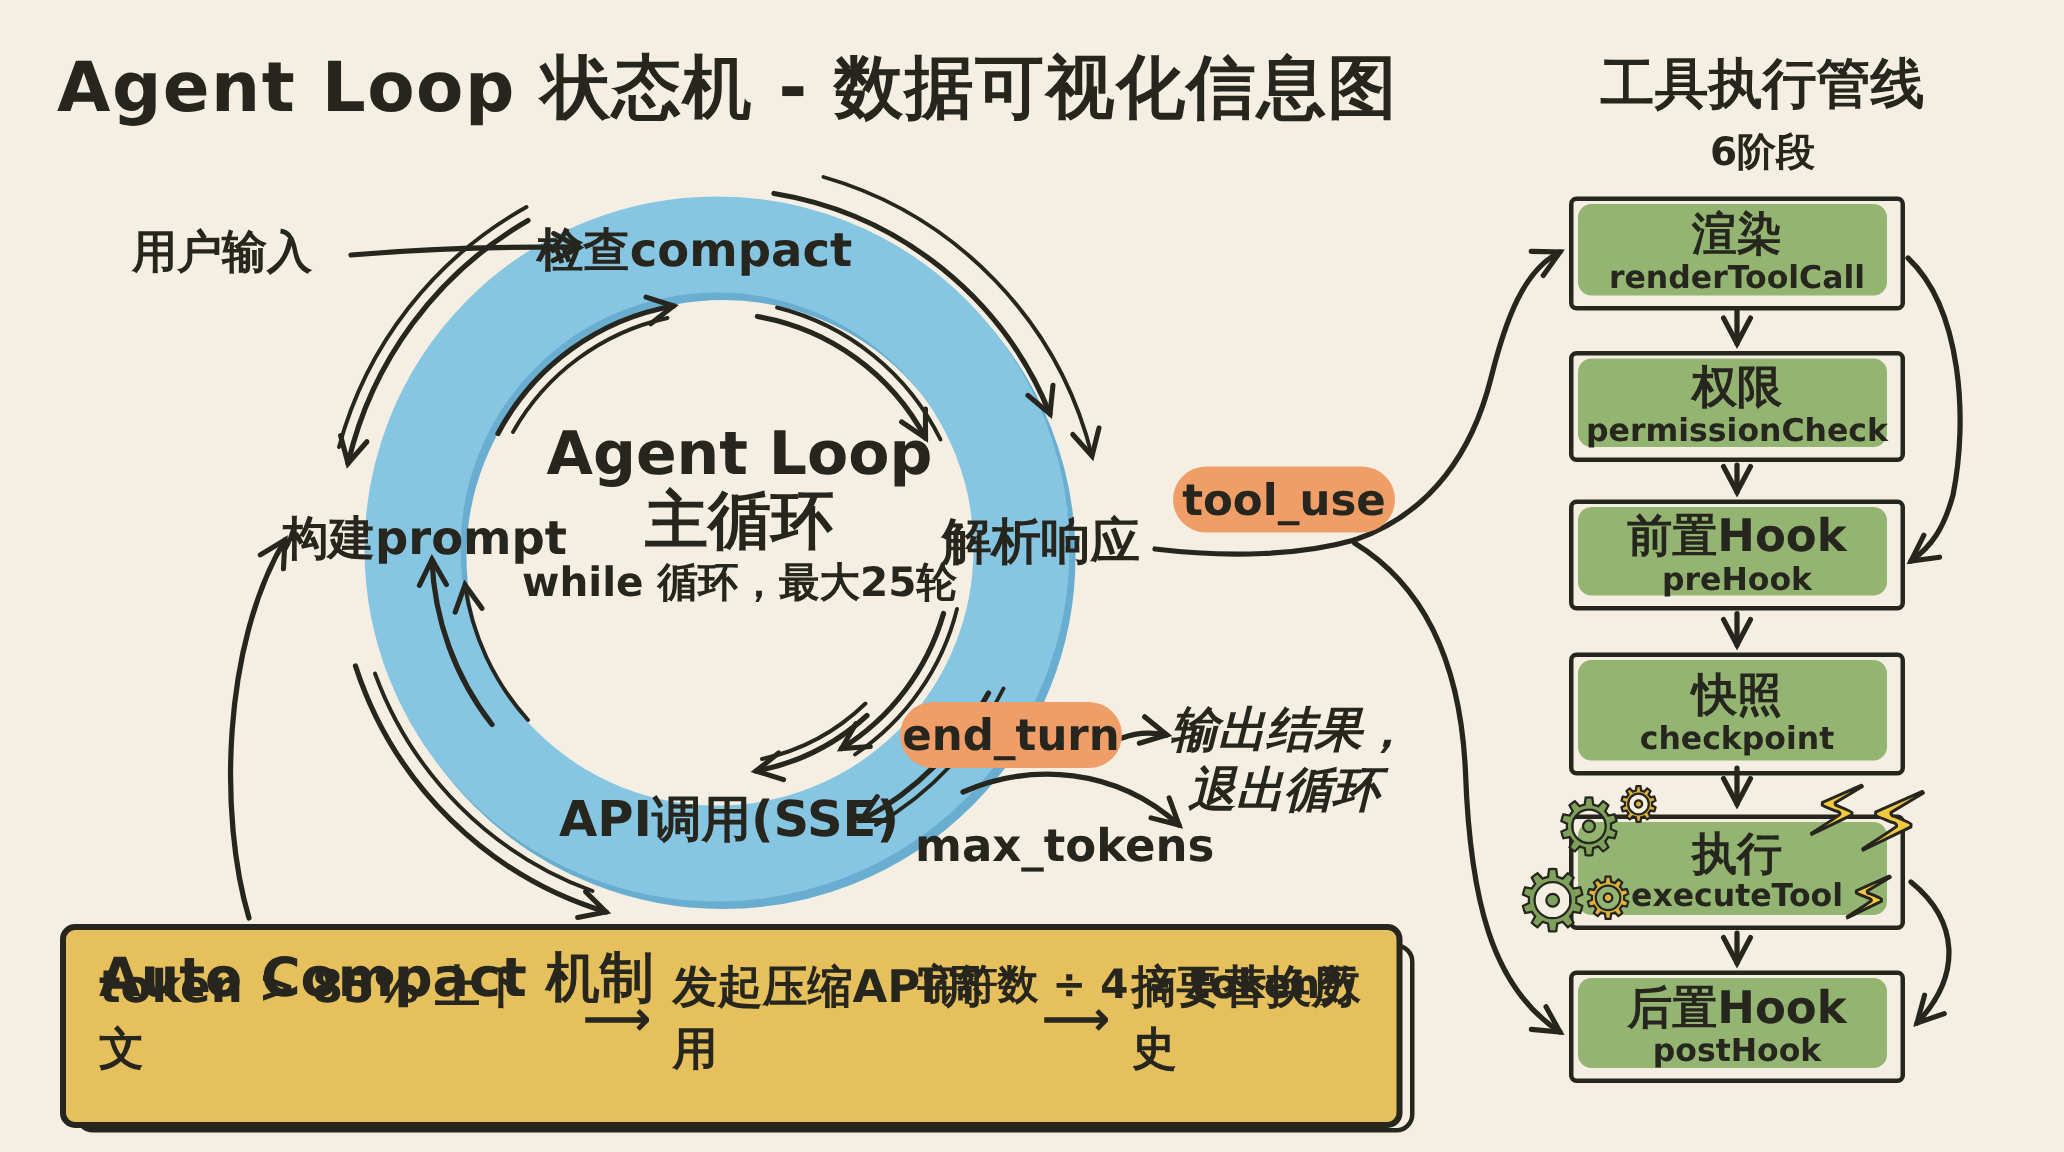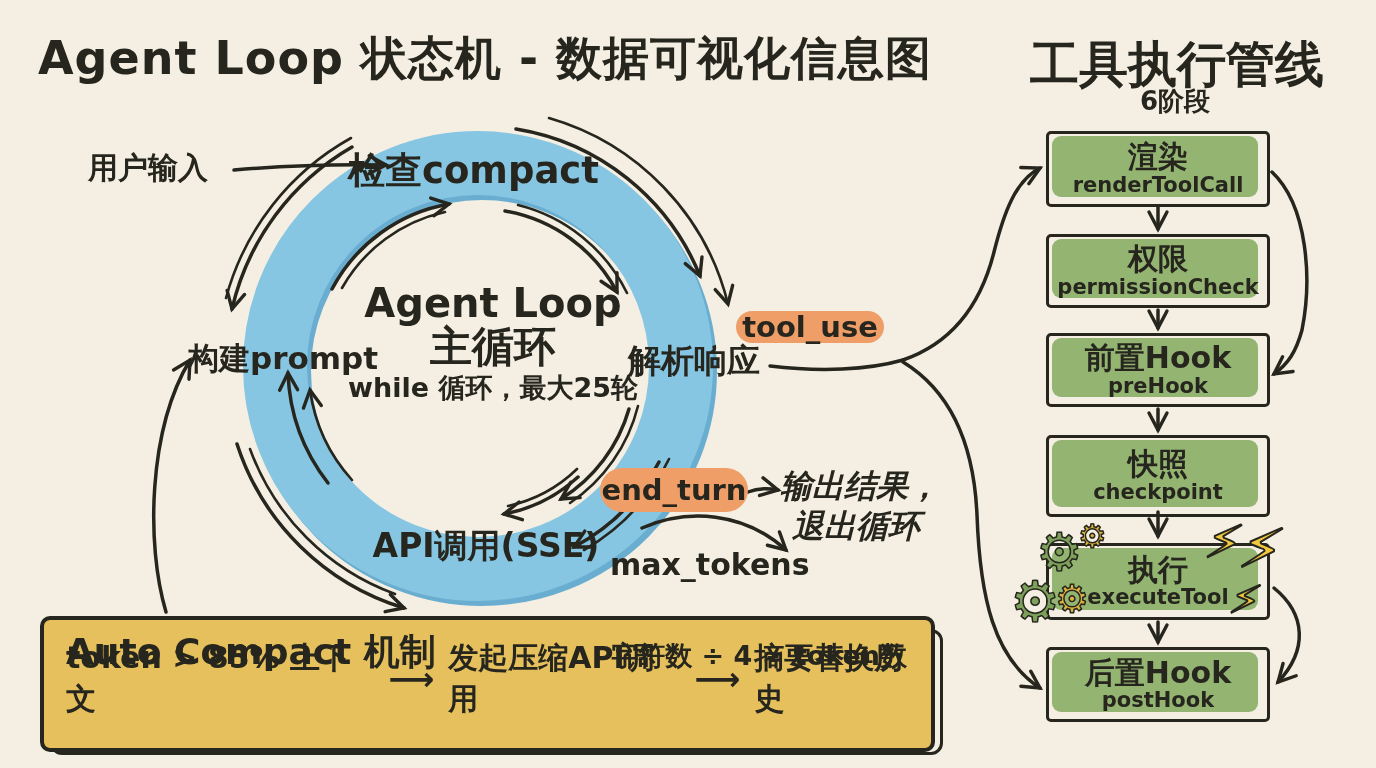--- a/index.html
+++ b/index.html
@@ -12,34 +12,34 @@
     width:1376px;height:768px;position:relative;overflow:hidden;
     background:var(--bg);color:var(--ink);
     font-family:"DejaVu Sans","Liberation Sans",sans-serif;font-weight:bold;
   }
   svg.canvas{position:absolute;left:0;top:0;z-index:1;pointer-events:none;}
   .ink{fill:none;stroke:var(--ink);stroke-width:3.5;stroke-linecap:round;}
   .thin{stroke-width:2.6;}
   .label{position:absolute;z-index:2;white-space:nowrap;}
   .ctr{text-align:center;}
   .title{left:38px;top:28px;font-size:46px;letter-spacing:1px;}
-  .pipe-title{left:1030px;top:32px;width:290px;font-size:49px;}
+  .pipe-title{left:1030px;top:32px;width:290px;font-size:36px;}
   .pipe-sub{left:1030px;top:84px;width:290px;font-size:26px;}
   .user-input{left:88px;top:148px;font-size:30px;}
-  .state-top{left:348px;top:146px;width:230px;font-size:37px;}
+  .state-top{left:348px;top:146px;width:230px;font-size:31px;}
   .state-left{left:168px;top:338px;width:230px;font-size:31px;}
   .state-right{left:579px;top:339px;width:230px;font-size:33px;}
   .state-bottom{left:371px;top:524px;width:230px;font-size:33px;}
   .center-col{left:318px;top:282px;width:350px;z-index:2;position:absolute;text-align:center;}
   .center-l1{font-size:40px;line-height:1.05;}
   .center-l2{font-size:42px;line-height:1.1;}
   .center-l3{font-size:27px;}
   .pill{position:absolute;z-index:2;background:var(--orange);border-radius:24px;
         display:flex;align-items:center;justify-content:center;font-size:29px;}
-  .pill-tool{left:736px;top:311px;width:148px;height:32px;}
+  .pill-tool{left:782px;top:311px;width:148px;height:44px;}
   .pill-end{left:600px;top:468px;width:148px;height:44px;}
   .end-result{left:780px;top:466px;font-size:32px;line-height:40px;font-style:italic;}
   .end-result .l2{margin-left:12px;}
   .max-tokens{left:610px;top:547px;font-size:30px;}
   .compact-shadow{position:absolute;z-index:2;left:50px;top:629px;width:893px;height:126px;
         border:3px solid var(--ink);border-radius:12px;}
   .compact{position:absolute;z-index:2;left:40px;top:616px;width:895px;height:136px;
         background:var(--yellow);border:4px solid var(--ink);border-radius:10px;}
   .compact-title{position:absolute;left:22px;top:8px;font-size:36px;}
   .compact-formula{position:absolute;right:24px;top:18px;font-size:27px;}

